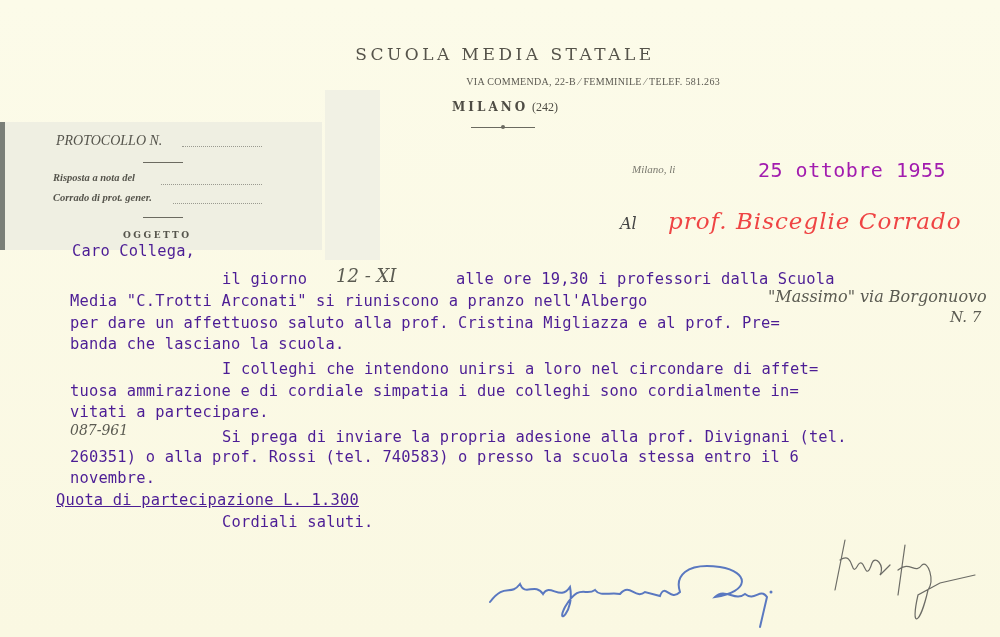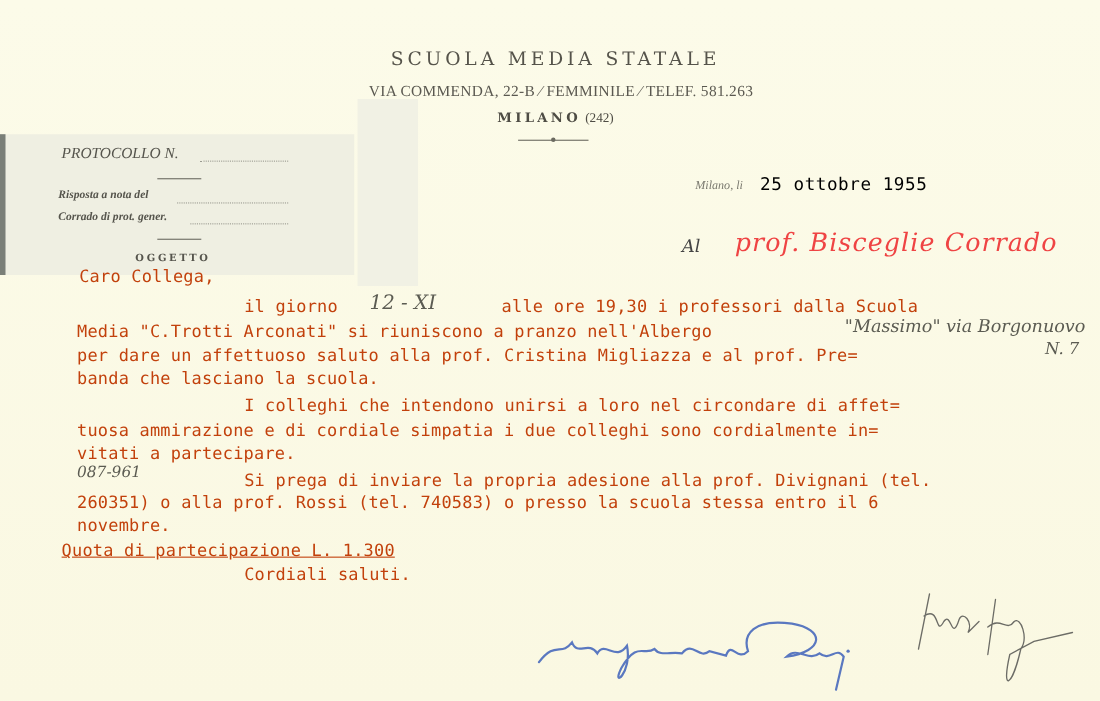--- a/index.html
+++ b/index.html
@@ -9,43 +9,43 @@
     font-family: "DejaVu Sans Mono", monospace;
     color: #4a4a44;
   }
   .paper { position: absolute; inset: 0; background: linear-gradient(180deg, #fcfbe9 0%, #faf8e2 100%); }
   .shade-box { position: absolute; left: 0; top: 122px; width: 322px; height: 128px; background: #efefe2; }
   .shade-box-edge { position: absolute; left: 0; top: 122px; width: 5px; height: 128px; background: #7a7f78; }
   .shade-strip { position: absolute; left: 325px; top: 90px; width: 55px; height: 170px; background: #f1f1e4; }
 
   .lh-title { position: absolute; left: 330px; top: 44px; width: 350px; text-align: center;
     font-family: "DejaVu Serif", serif; font-size: 17px; letter-spacing: 3.5px; color: #55534a; }
-  .lh-address { position: absolute; left: 300px; top: 76px; width: 420px; text-align: center;
-    font-family: "Liberation Serif", serif; font-size: 14px; letter-spacing: 0.3px; color: #5a5850; }
+  .lh-address { position: absolute; left: 300px; top: 76px; width: 420px; text-align: right;
+    font-family: "Liberation Serif", serif; font-size: 10px; letter-spacing: 0.3px; color: #5a5850; }
   .lh-city { position: absolute; left: 400px; top: 100px; width: 210px; text-align: center;
     font-family: "DejaVu Serif", serif; font-size: 12px; color: #4e4c44; }
   .lh-city b { letter-spacing: 3px; }
   .lh-city span { font-family: "Liberation Serif", serif; font-weight: normal; }
   .lh-ornament { position: absolute; left: 471px; top: 127px; width: 64px; height: 1px; background: #6b6a60; }
   .lh-ornament-dot { position: absolute; left: 501px; top: 125px; width: 4px; height: 4px; border-radius: 50%; background: #6b6a60; }
 
   .proto-label { position: absolute; left: 56px; top: 133px; font-family: "Liberation Serif", serif; font-style: italic; font-size: 14px; color: #55544c; }
   .proto-dots { position: absolute; border-bottom: 1px dotted #9a9a90; }
   .rule { position: absolute; height: 1px; background: #6b6a60; }
   .form-label { position: absolute; left: 53px; font-family: "Liberation Serif", serif; font-style: italic; font-weight: bold; font-size: 10.5px; color: #55544c; }
   .oggetto { position: absolute; left: 123px; top: 230px; font-family: "DejaVu Serif", serif; font-weight: bold; font-size: 9px; letter-spacing: 2.5px; color: #55544c; }
 
   .place-label { position: absolute; left: 632px; top: 163px; font-family: "Liberation Serif", serif; font-style: italic; font-size: 11px; color: #7a796f; }
-  .date { position: absolute; left: 691px; top: 158px; font-size: 16px; color: #000000; letter-spacing: 0.5px; }
+  .date { position: absolute; left: 758px; top: 158px; font-size: 20px; color: #a21caf; letter-spacing: 0.5px; }
 
   .hw { position: absolute; font-family: "DejaVu Serif", serif; font-style: italic; color: #ef4444; }
   .recipient-prefix { position: absolute; left: 620px; top: 214px; font-family: "DejaVu Serif", serif; font-style: italic; font-size: 16px; color: #444; }
   .recipient { left: 668px; top: 208px; font-size: 23px; letter-spacing: 1px; }
 
-  .tl { position: absolute; font-size: 15.4px; white-space: pre; color: #c2410c; letter-spacing: 0.2px; text-align: right; }
+  .tl { position: absolute; font-size: 15.4px; white-space: pre; color: #4c1d95; letter-spacing: 0.2px; text-align: right; }
   .blue { color: #5a78c0; }
   .hw-inline { position: absolute; font-family: "DejaVu Serif", serif; font-style: italic; color: #5b5b52; }
 
   .sig1 { position: absolute; left: 485px; top: 552px; width: 290px; height: 80px; }
   .sig2 { position: absolute; left: 810px; top: 535px; width: 180px; height: 95px; }
 </style>
 </head>
 <body>
 
 <div class="paper"></div>

